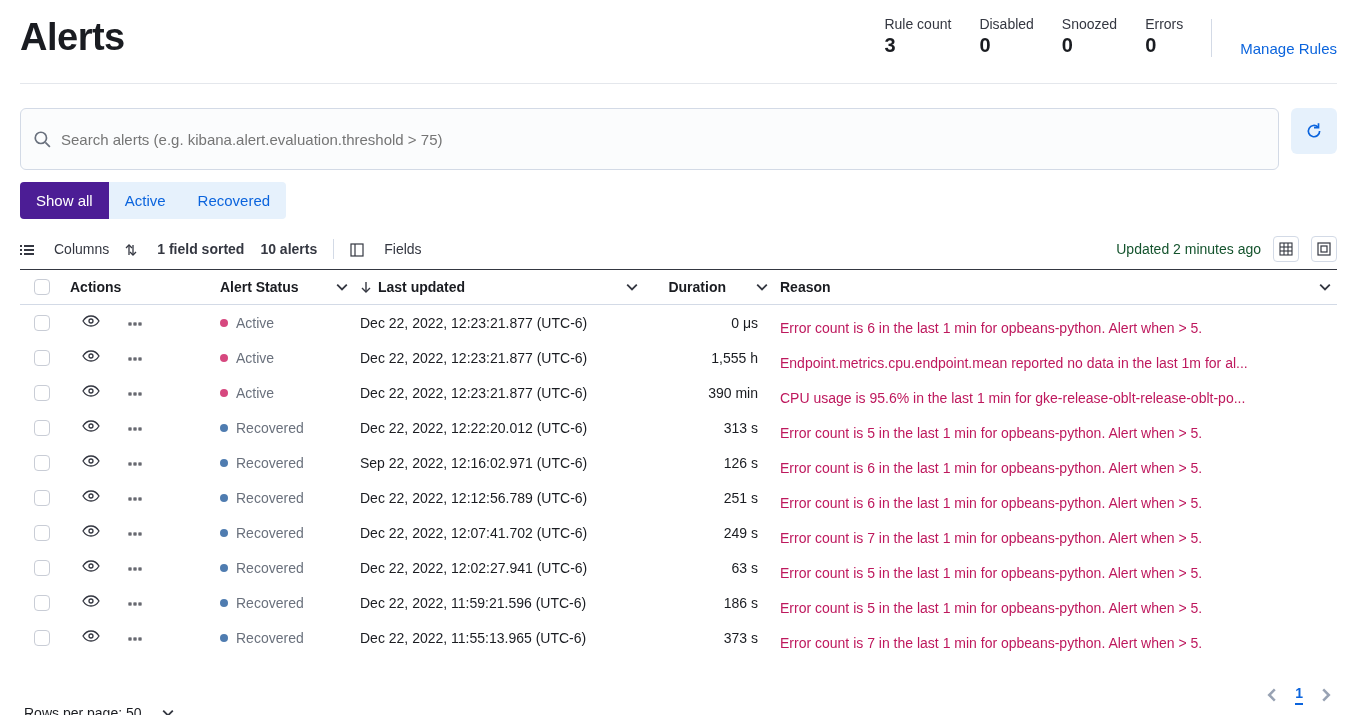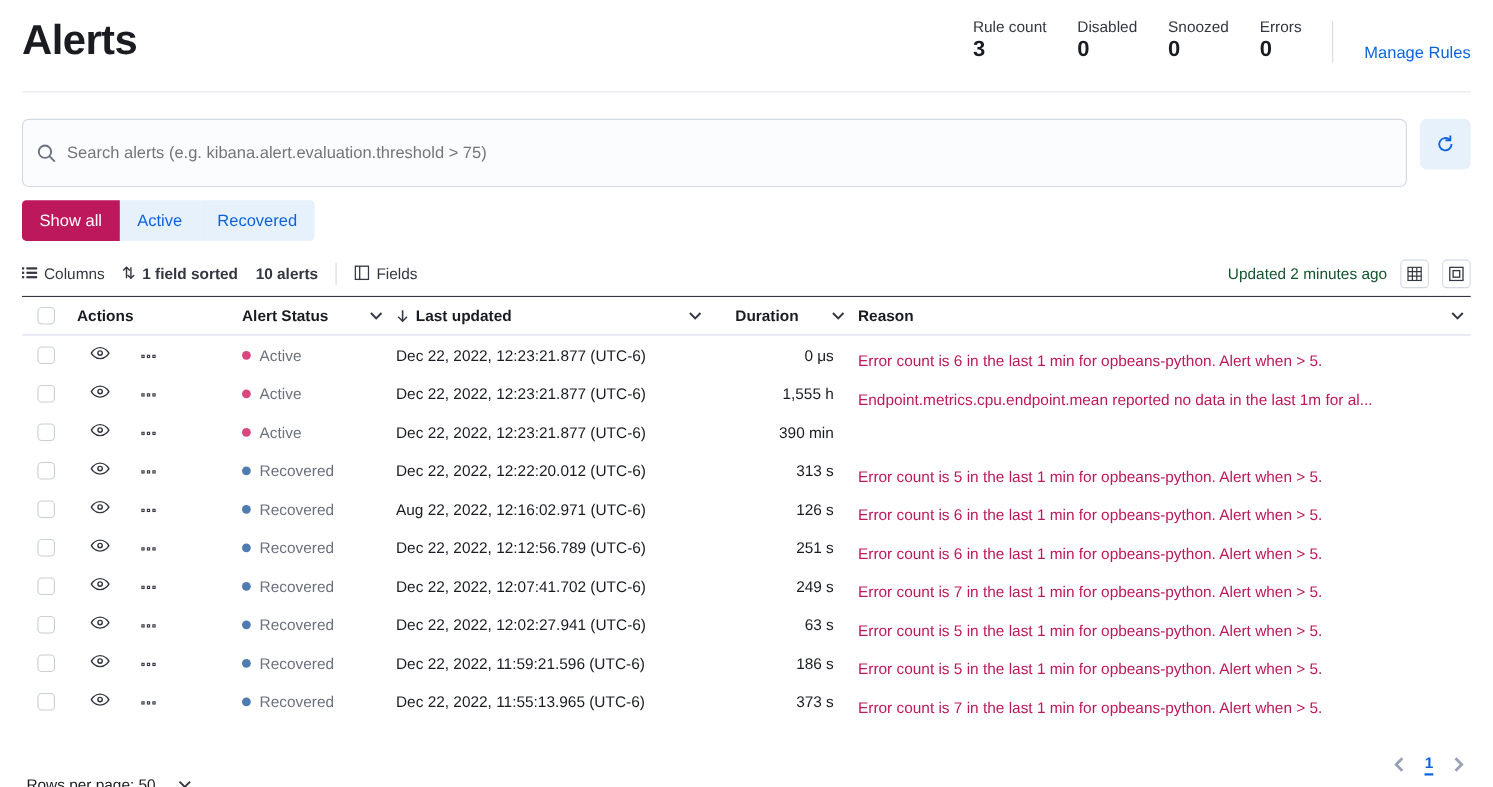--- a/index.html
+++ b/index.html
@@ -113,21 +113,21 @@
     display: flex;
     margin-bottom: 10px;
   }
   .filter-tab {
     padding: 10px 16px;
     font-size: 15px;
     cursor: pointer;
     border-radius: 4px 0 0 4px;
   }
   .filter-tab.primary {
-    background: #be185d;
+    background: #4c1d95;
     color: #fff;
     font-weight: 500;
   }
   .filter-tab.secondary {
     background: #e6f1fc;
     color: #0b64dd;
     border-radius: 0;
   }
   .filter-tab.secondary:last-child{ border-radius: 0 4px 4px 0;}
   .table-controls {
@@ -138,22 +138,22 @@
     font-size: 14px;
     color: #343741;
   }
   .controls-left {
     display: flex;
     align-items: center;
     gap: 16px;
   }
   .ctrl-item {
     display: flex;
-    align-items: flex-start;
-    gap: 6px;
+    align-items: flex-end;
+    gap: 20px;
     cursor: pointer;
   }
   .ctrl-divider {
     width: 1px;
     height: 20px;
     background: #d3dae6;
   }
   .controls-right {
     display: flex;
     align-items: center;
@@ -462,20 +462,21 @@
               <rect x="11" y="1" width="2" height="2"></rect>
             </svg>
       </span>
     </div>
     <div class="cell status-cell">
       <span class="status-dot active"></span>
       <span>Active</span>
     </div>
     <div class="cell">Dec 22, 2022, 12:23:21.877 (UTC-6)</div>
     <div class="cell duration-cell">390 min</div>
+    <div class="cell reason-cell">CPU usage is 95.6% in the last 1 min for gke-release-oblt-release-oblt-po...</div>
   </div>
       <div class="trow">
     <div class="cell checkbox-cell">
       <div class="checkbox"></div>
     </div>
     <div class="cell actions-cell">
       <span class="eye-icon">
         <svg width="18" height="18" viewBox="0 0 18 12" fill="none" stroke="#343741" stroke-width="1.3">
               <path d="M1 6s3-5 8-5 8 5 8 5-3 5-8 5-8-5-8-5z"></path>
               <circle cx="9" cy="6" r="2"></circle>
@@ -513,21 +514,21 @@
               <rect x="1" y="1" width="2" height="2"></rect>
               <rect x="6" y="1" width="2" height="2"></rect>
               <rect x="11" y="1" width="2" height="2"></rect>
             </svg>
       </span>
     </div>
     <div class="cell status-cell">
       <span class="status-dot recovered"></span>
       <span>Recovered</span>
     </div>
-    <div class="cell">Aug 22, 2022, 12:16:02.971 (UTC-6)</div>
+    <div class="cell">Sep 22, 2022, 12:16:02.971 (UTC-6)</div>
     <div class="cell duration-cell">126 s</div>
     <div class="cell reason-cell">Error count is 6 in the last 1 min for opbeans-python. Alert when &gt; 5.</div>
   </div>
       <div class="trow">
     <div class="cell checkbox-cell">
       <div class="checkbox"></div>
     </div>
     <div class="cell actions-cell">
       <span class="eye-icon">
         <svg width="18" height="18" viewBox="0 0 18 12" fill="none" stroke="#343741" stroke-width="1.3">

